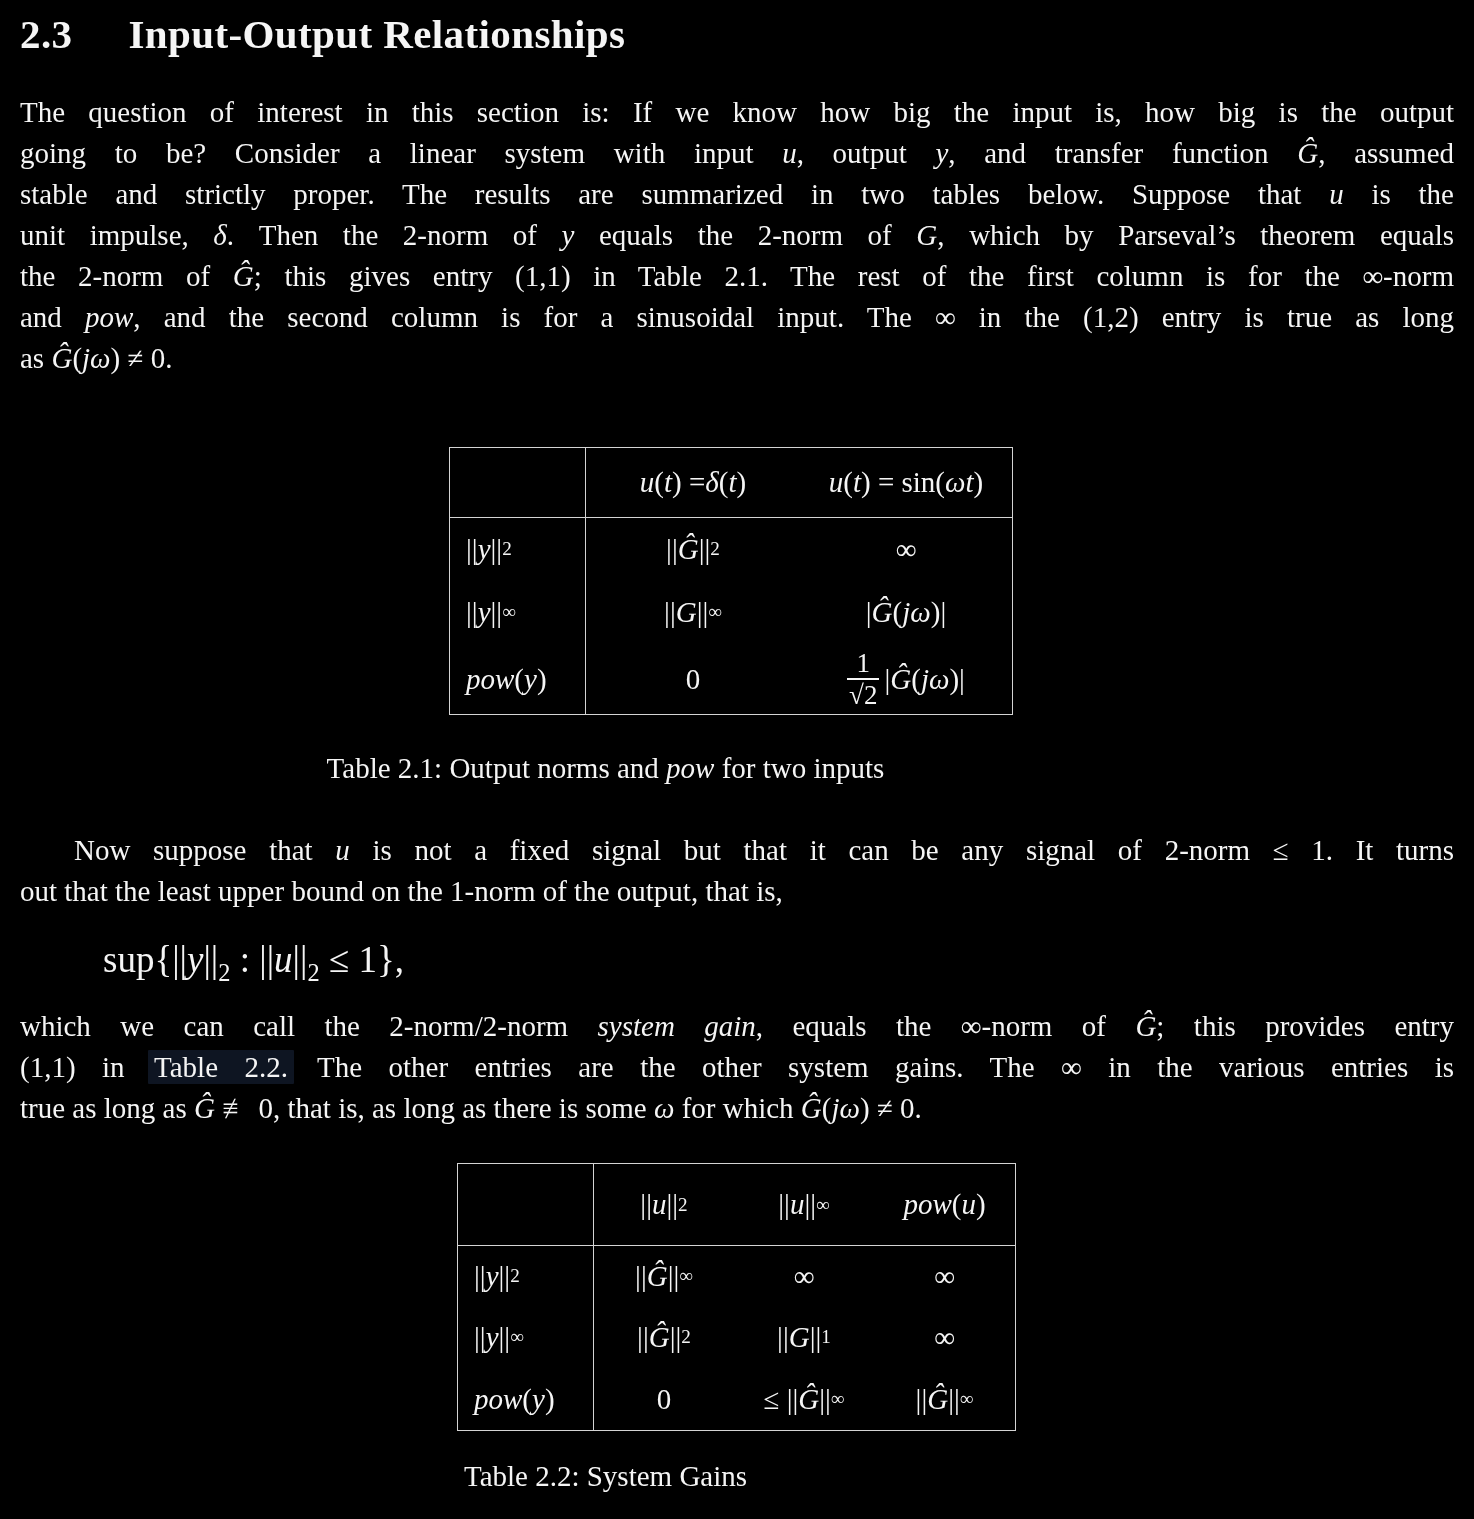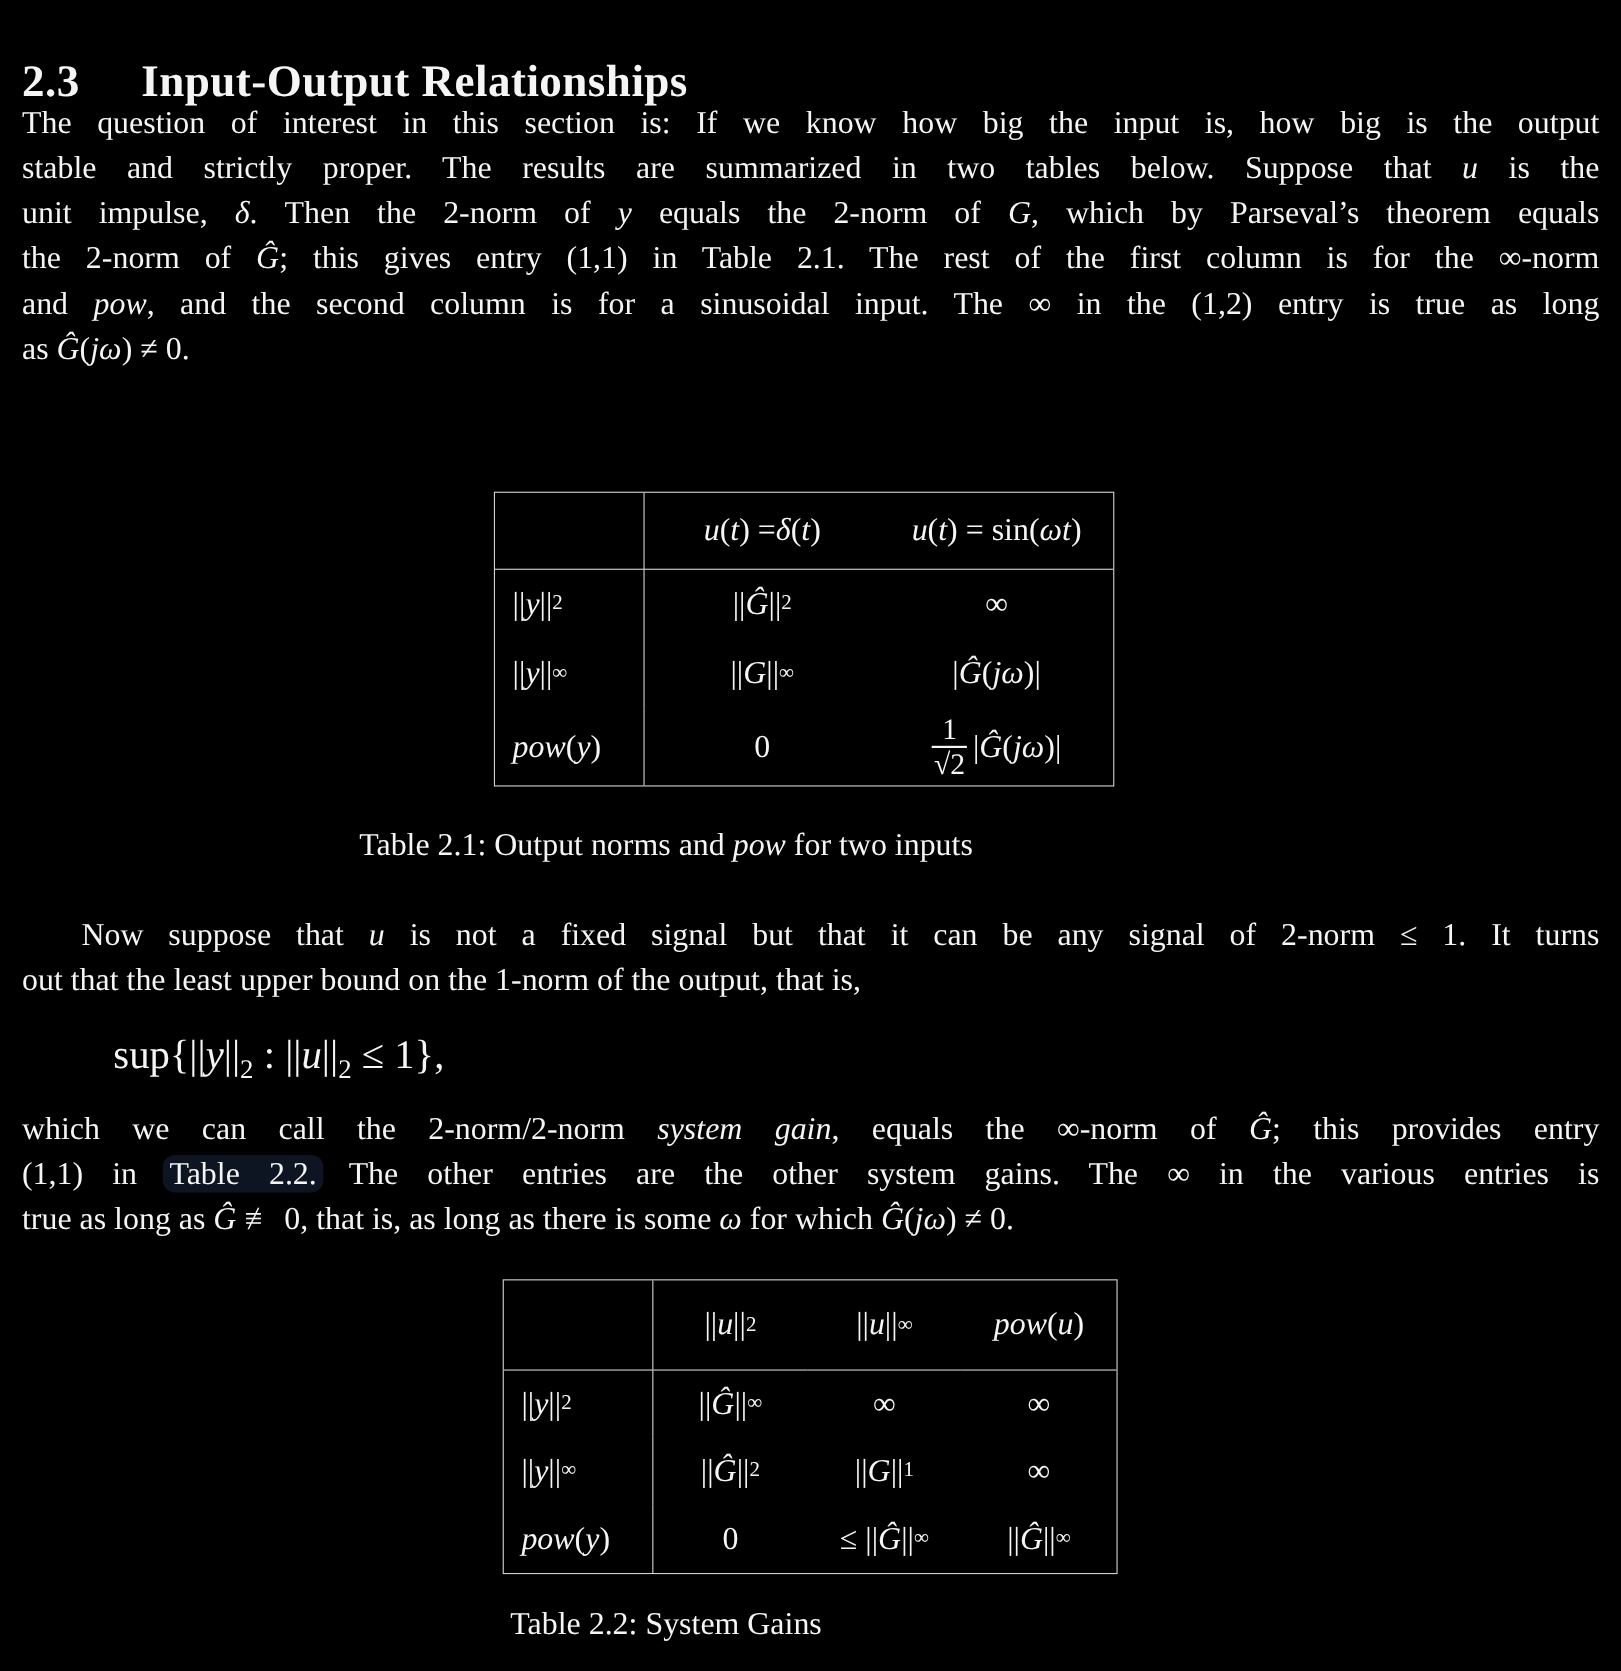--- a/index.html
+++ b/index.html
@@ -9,21 +9,21 @@
     background: #000000;
     color: #f5f5f5;
     font-family: "Liberation Serif", "DejaVu Serif", serif;
     position: relative;
     overflow: hidden;
   }
   .abs { position: absolute; }
 
   
   #heading { left: 20px; top: 10px; font-size: 41px; font-weight: bold; letter-spacing: 0.4px; }
-  #heading .hnum { display: inline-block; margin-right: 56px; margin-top: 39px; }
+  #heading .hnum { display: inline-block; margin-right: 56px; }
 
   
   .para { left: 20px; width: 1434px; font-size: 29px; line-height: 41px; }
   .jl { text-align: justify; text-align-last: justify; }
   #para1 { top: 92px; }
   #para2 { top: 830px; }
   #para2 .first { text-indent: 54px; }
   #para3 { top: 1006px; }
 
   #equation { left: 103px; top: 938px; font-size: 37px; line-height: 44px; }
@@ -36,36 +36,37 @@
   .tbl { display: grid; border: 1px solid #d4d4d4; font-size: 29px; background: #000; }
   #table1 { left: 449px; top: 447px; grid-template-columns: 136px 214px 212px; grid-template-rows: 70px 62px 64px 70px; }
   #table2 { left: 457px; top: 1163px; grid-template-columns: 136px 140px 140px 141px; grid-template-rows: 82px 60px 62px 62px; }
   .cell { display: flex; align-items: center; justify-content: center; white-space: nowrap; }
   .lab  { justify-content: flex-start; padding-left: 16px; border-right: 1px solid #d4d4d4; }
   .hdr  { border-bottom: 1px solid #d4d4d4; }
 
   sub { font-size: 66%; vertical-align: -0.35em; line-height: 0; }
 
   
-  .hl { background: #0e1522; padding: 1px 6px; margin: 0 -3px; border-radius: 11px; }
+  .hl { background: #0e1522; padding: 1px 6px; margin: 0 -3px; border-radius: 1px; }
 
   
   .frac { display: inline-flex; flex-direction: column; align-items: center; font-size: 27px; line-height: 1.05; margin-right: 3px; }
   .fden { border-top: 2px solid #f5f5f5; padding: 1px 2px 0 2px; }
   .frest { margin-left: 2px; text-align: right; }
 </style>
 </head>
 <body>
 
 <div class="abs" id="heading">
   <span class="hnum">2.3</span><span>Input-Output Relationships</span>
 </div>
 
 <div class="abs para" id="para1">
   <div class="jl">The question of interest in this section is: If we know how big the input is, how big is the output</div>
+  <div class="jl">going to be? Consider a linear system with input <i>u</i>, output <i>y</i>, and transfer function <i>Ĝ</i>, assumed</div>
   <div class="jl">stable and strictly proper. The results are summarized in two tables below. Suppose that <i>u</i> is the</div>
   <div class="jl">unit impulse, <i>δ</i>. Then the 2-norm of <i>y</i> equals the 2-norm of <i>G</i>, which by Parseval’s theorem equals</div>
   <div class="jl">the 2-norm of <i>Ĝ</i>; this gives entry (1,1) in Table 2.1. The rest of the first column is for the ∞-norm</div>
   <div class="jl">and <i>pow</i>, and the second column is for a sinusoidal input. The ∞ in the (1,2) entry is true as long</div>
   <div>as <i>Ĝ</i>(<i>jω</i>) ≠ 0.</div>
 </div>
 
 <div class="abs tbl" id="table1">
   <div class="cell lab hdr"></div>
   <div class="cell hdr"><i>u</i>(<i>t</i>) = <i>δ</i>(<i>t</i>)</div>

